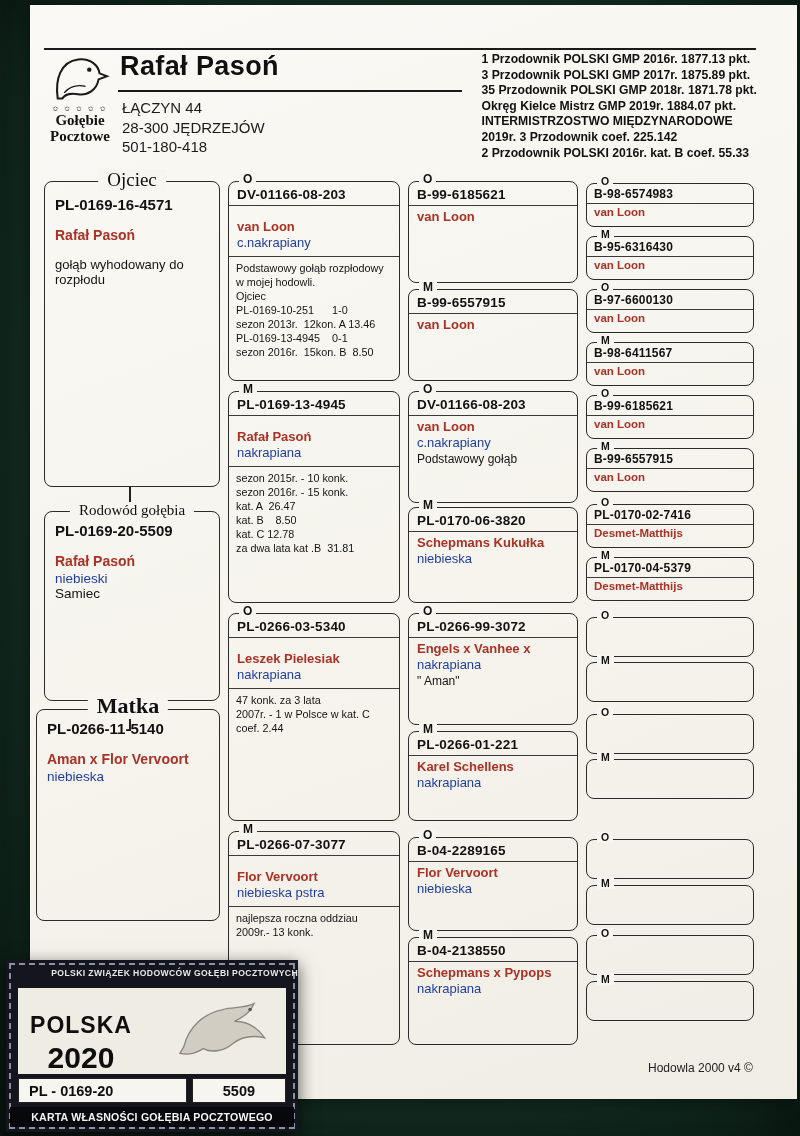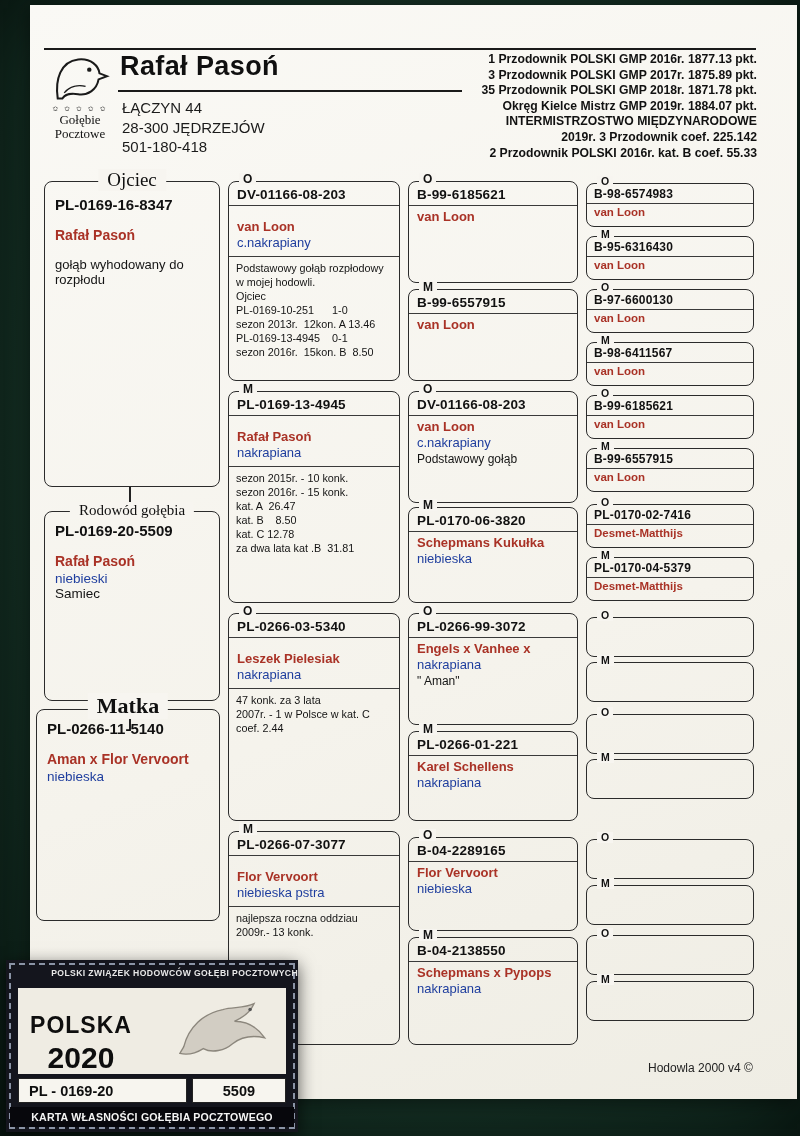--- a/index.html
+++ b/index.html
@@ -15,25 +15,25 @@
   .page {
     position:absolute; left:30px; top:5px; width:767px; height:1094px;
     background: linear-gradient(160deg,#faf9f5 0%, #f5f3ec 60%, #efede4 100%);
     box-shadow: 0 3px 18px rgba(0,0,0,.5);
   }
 
   
   .toprule { position:absolute; left:14px; top:43px; width:712px; height:2px; background:#1a1a1a; }
   .logo { position:absolute; left:10px; top:47px; width:80px; text-align:center; color:#111; }
   .logo-stars { font-size:7px; letter-spacing:2px; margin-top:-3px; }
-  .logo-t1, .logo-t2 { font-family:"Liberation Serif", serif; font-weight:400; font-size:13px; line-height:1.05; }
+  .logo-t1, .logo-t2 { font-family:"Liberation Serif", serif; font-weight:700; font-size:15px; line-height:1.05; }
   .breeder { position:absolute; left:90px; top:46px; font-size:27px; font-weight:800; color:#101010; letter-spacing:.4px; }
   .namerule { position:absolute; left:88px; top:85px; width:344px; height:2px; background:#1a1a1a; }
   .address { position:absolute; left:92px; top:93px; font-size:15px; line-height:1.3; color:#1b1b1b; }
-  .achv { position:absolute; right:40px; top:47px; text-align:right; font-size:12.2px; font-weight:600; line-height:1.28; color:#111; }
+  .achv { position:absolute; right:40px; top:47px; text-align:left; font-size:12.2px; font-weight:600; line-height:1.28; color:#111; }
 
   
   .pbox {
     position:absolute; border:1.6px solid #2b2b2b; border-radius:8px;
     color:#111; background:transparent;
   }
   .c2 { left:198px; width:172px; }
   .c3 { left:378px; width:170px; }
   .c4 { left:556px; width:168px; }
   .sextab {
@@ -135,21 +135,21 @@
       <div>3 Przodownik POLSKI GMP 2017r. 1875.89 pkt.</div>
       <div>35 Przodownik POLSKI GMP 2018r. 1871.78 pkt.</div>
       <div>Okręg Kielce Mistrz GMP 2019r. 1884.07 pkt.</div>
       <div>INTERMISTRZOSTWO MIĘDZYNARODOWE</div>
       <div>2019r. 3 Przodownik coef. 225.142</div>
       <div>2 Przodownik POLSKI 2016r. kat. B coef. 55.33</div>
     </div>
 
     <div class="pbox" style="left:14px;top:176px;width:176px;height:306px">
       <span class="boxlabel lab-ojciec">Ojciec</span>
-      <div class="l-ring">PL-0169-16-8347</div>
+      <div class="l-ring">PL-0169-16-4571</div>
       <div class="l-name">Rafał Pasoń</div>
       <div class="l-extra">gołąb wyhodowany do
 rozpłodu</div>
     </div>
 
     <div class="vline" style="left:99px;top:482px;height:24px"></div>
 
     <div class="pbox" style="left:14px;top:506px;width:176px;height:190px">
       <span class="boxlabel lab-rodowod">Rodowód gołębia</span>
       <div class="l-ring" style="padding-top:10px">PL-0169-20-5509</div>

